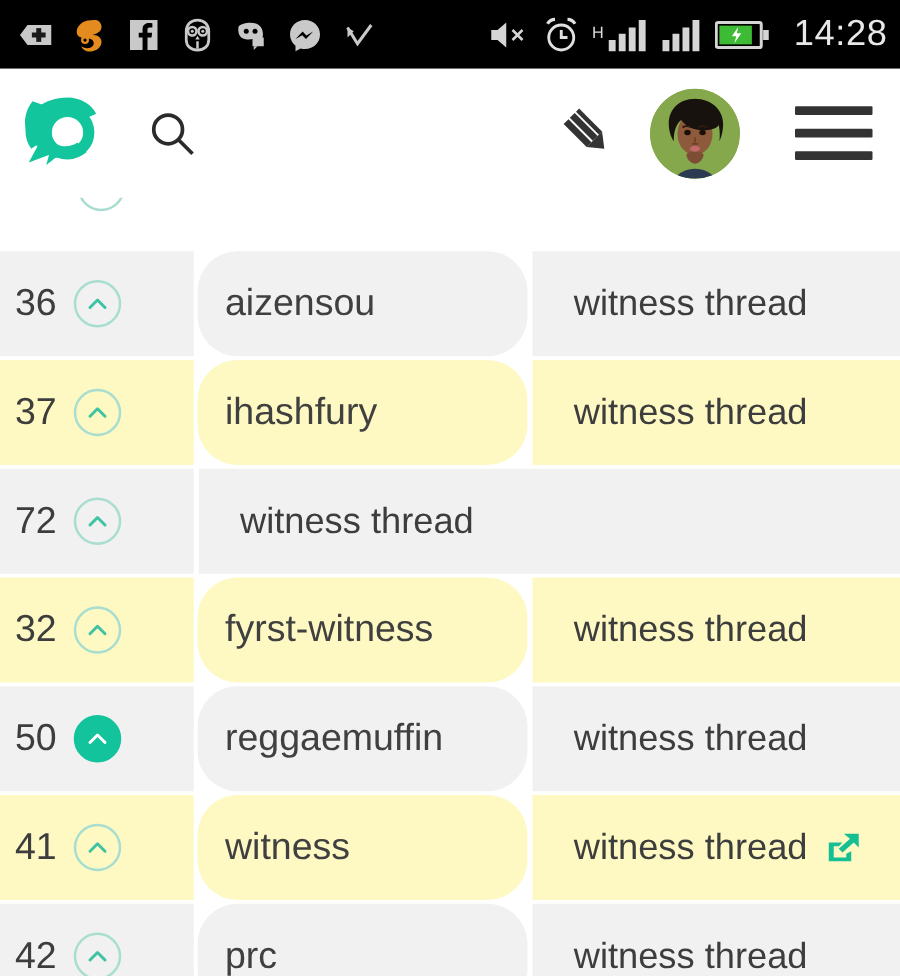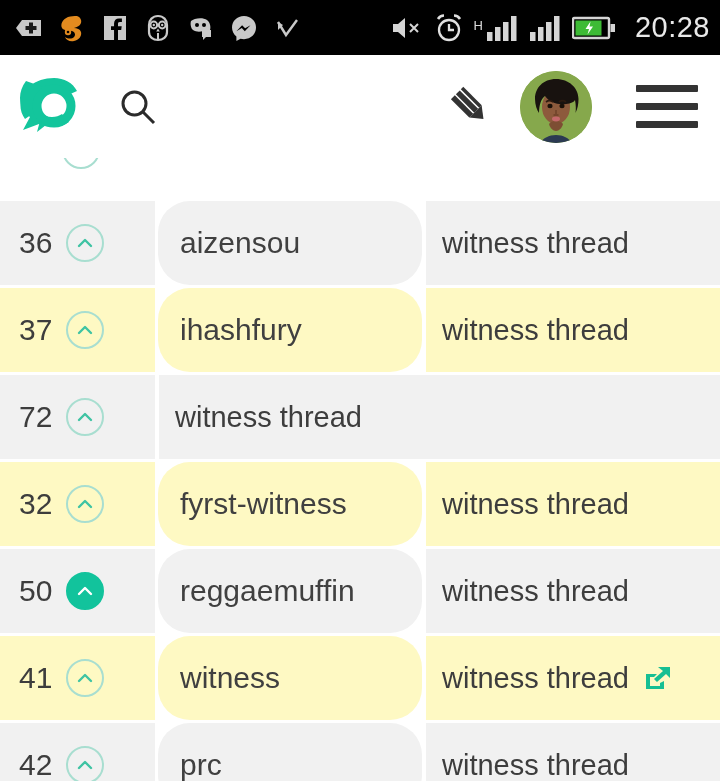--- a/index.html
+++ b/index.html
@@ -54,28 +54,28 @@
   .table-area {
     position: absolute; top: 158px; left: 0; width: 720px; height: 623px;
     background: #ffffff; overflow: hidden;
   }
   .wrow {
     display: flex; align-items: stretch;
     height: 84px; width: 720px; margin-bottom: 3px;
   }
   .wrow .cell { display: flex; align-items: center; }
   .c-rank {
-    width: 155px; padding-left: 19px; gap: 9px;
+    width: 155px; padding-left: 12px; gap: 9px;
     background: inherit;
   }
   .c-name {
     width: 264px; margin-left: 3px; padding-left: 22px; border-radius: 32px;
   }
   .c-link {
-    flex: 1; margin-left: 4px; padding-left: 16px; gap: 14px;
+    flex: 1; margin-left: 4px; padding-left: 33px; gap: 14px;
   }
   .wrow.even .cell { background: #f1f1f1; }
   .wrow.odd  .cell { background: #fef9c3; }
 
   .rank-num {
     font-size: 30px; color: #3d3d3d; font-family: "Liberation Sans", sans-serif;
     min-width: 38px;
   }
   .vote-btn {
     width: 38px; height: 38px; border-radius: 50%;
@@ -189,21 +189,21 @@
         <rect x="25" y="3" width="5.5" height="25" fill="#d5d5d5"></rect>
       </svg>
 
       <svg class="sb-ic" width="46" height="28" viewBox="0 0 46 28">
         <rect x="1" y="4" width="36" height="20" rx="1.5" fill="none" stroke="#d5d5d5" stroke-width="2.4"></rect>
         <rect x="3.5" y="6.5" width="26" height="15" fill="#3dbb35"></rect>
         <rect x="38.5" y="10" width="4.5" height="8" fill="#d5d5d5"></rect>
         <path d="M18.5 7.5l-5 7.5h3.5l-1.5 5.5 5.5-8h-3.5z" fill="#ffffff"></path>
       </svg>
 
-      <span class="clock-text">20:28</span>
+      <span class="clock-text">14:28</span>
     </div>
   </div>
 
   <div class="appbar">
 
     <div class="logo-wrap">
       <svg width="68" height="68" viewBox="0 0 68 68">
         <path d="M38 5c10 0 19 5 23 13l-9 4C49 16 44 13 37 13c-10 0-18 7-18 16 0 3 .8 6 2.4 8.4L9 46c-3-4-4.6-9-4.6-14C4.4 17 19 5 38 5z" fill="#13c59c"></path>
         <path d="M10 8c-4 5-6 11-6 17 0 8 4 15 10 19l-7 13 16-6c4 2 9 3 14 3 6 0 12-2 16-5l-7-8c-3 2-6 3-10 3-9 0-17-7-17-16 0-6 3-11 8-14z" fill="#13c59c"></path>
         <circle cx="38" cy="33" r="17" fill="none" stroke="#13c59c" stroke-width="9"></circle>

